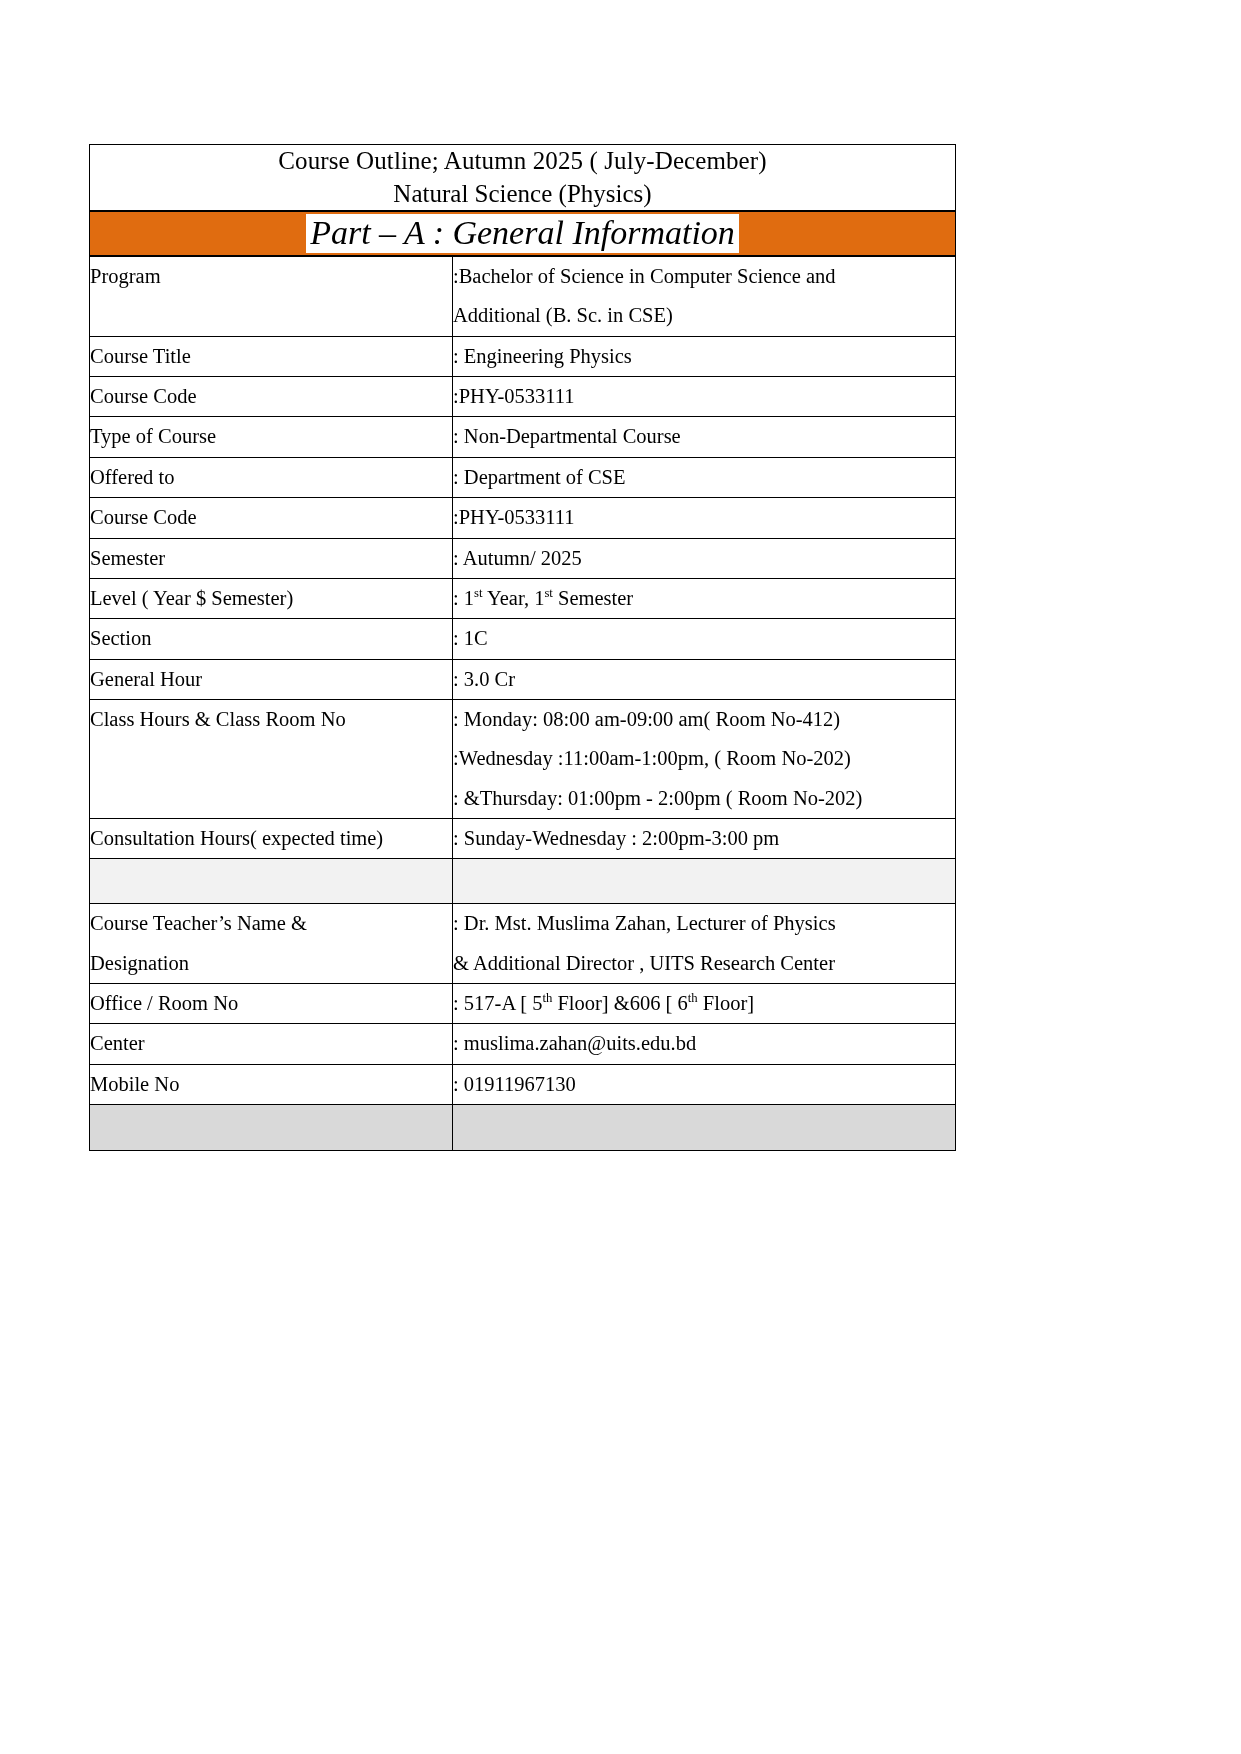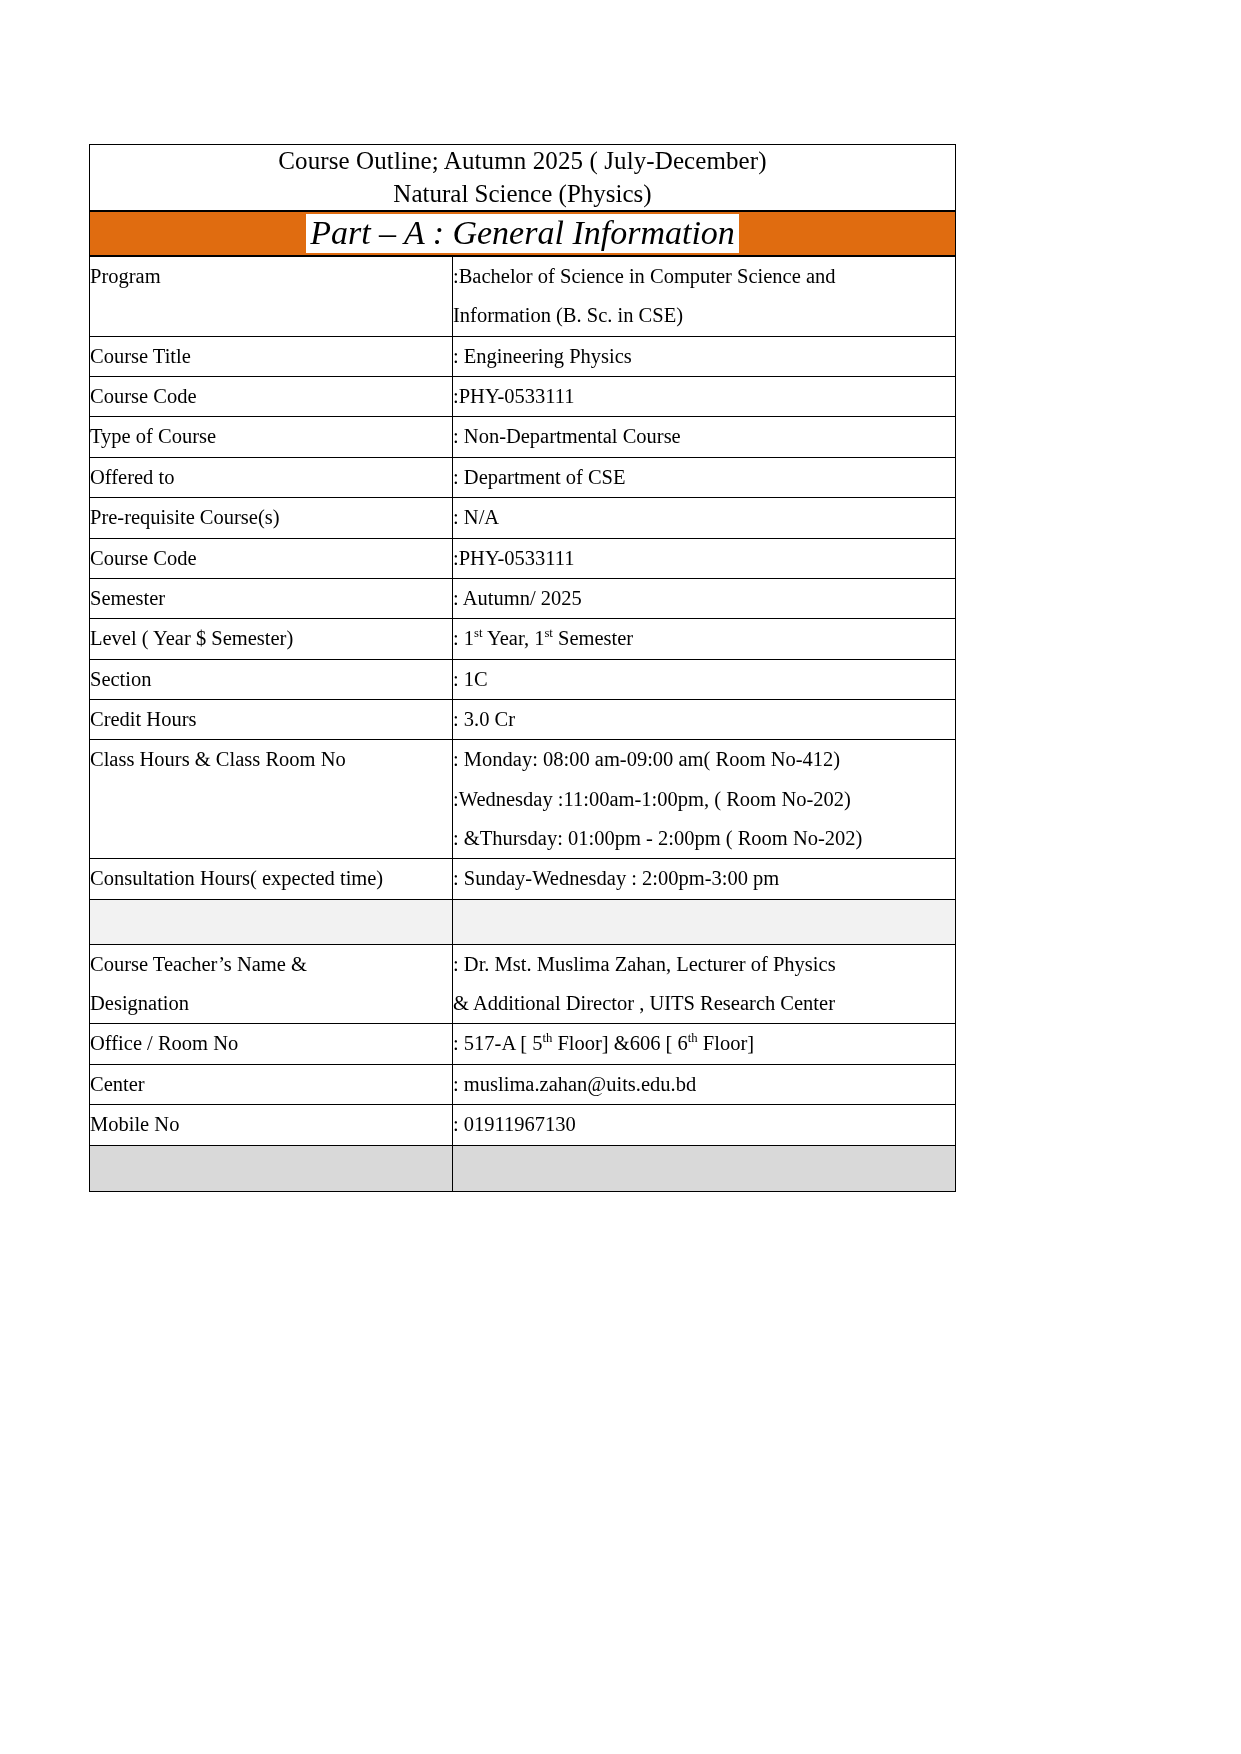--- a/index.html
+++ b/index.html
@@ -125,21 +125,21 @@
           <div class="band-inner">
             <span class="band-text">Part – A : General Information</span>
           </div>
         </td>
       </tr>
 
       <tr>
         <td class="lbl">Program</td>
         <td class="val multiline">
           <span class="cell-line">:Bachelor of Science in Computer Science and</span>
-          <span class="cell-line">Information (B. Sc. in CSE)</span>
+          <span class="cell-line">Additional (B. Sc. in CSE)</span>
         </td>
       </tr>
 
       <tr>
         <td class="lbl">Course Title</td>
         <td class="val">: Engineering Physics</td>
       </tr>
 
       <tr>
         <td class="lbl">Course Code</td>
@@ -149,24 +149,20 @@
       <tr>
         <td class="lbl">Type of Course</td>
         <td class="val">: Non-Departmental Course</td>
       </tr>
 
       <tr>
         <td class="lbl">Offered to</td>
         <td class="val">: Department of CSE</td>
       </tr>
 
-      <tr>
-        <td class="lbl">Pre-requisite Course(s)</td>
-        <td class="val">: N/A</td>
-      </tr>
 
       <tr>
         <td class="lbl">Course Code</td>
         <td class="val">:PHY-0533111</td>
       </tr>
 
       <tr>
         <td class="lbl">Semester</td>
         <td class="val">:  Autumn/  2025</td>
       </tr>
@@ -175,21 +171,21 @@
         <td class="lbl">Level ( Year $ Semester)</td>
         <td class="val"><span>:   1</span><sup>st</sup><span> Year, 1</span><sup>st</sup><span> Semester</span></td>
       </tr>
 
       <tr>
         <td class="lbl">Section</td>
         <td class="val">:  1C</td>
       </tr>
 
       <tr>
-        <td class="lbl">Credit Hours</td>
+        <td class="lbl">General Hour</td>
         <td class="val">:  3.0  Cr</td>
       </tr>
 
       <tr>
         <td class="lbl">Class Hours &amp; Class Room No</td>
         <td class="val multiline">
           <span class="cell-line">: Monday: 08:00 am-09:00 am( Room No-412)</span>
           <span class="cell-line">:Wednesday :11:00am-1:00pm, ( Room No-202)</span>
           <span class="cell-line">: &amp;Thursday: 01:00pm - 2:00pm ( Room No-202)</span>
         </td>

